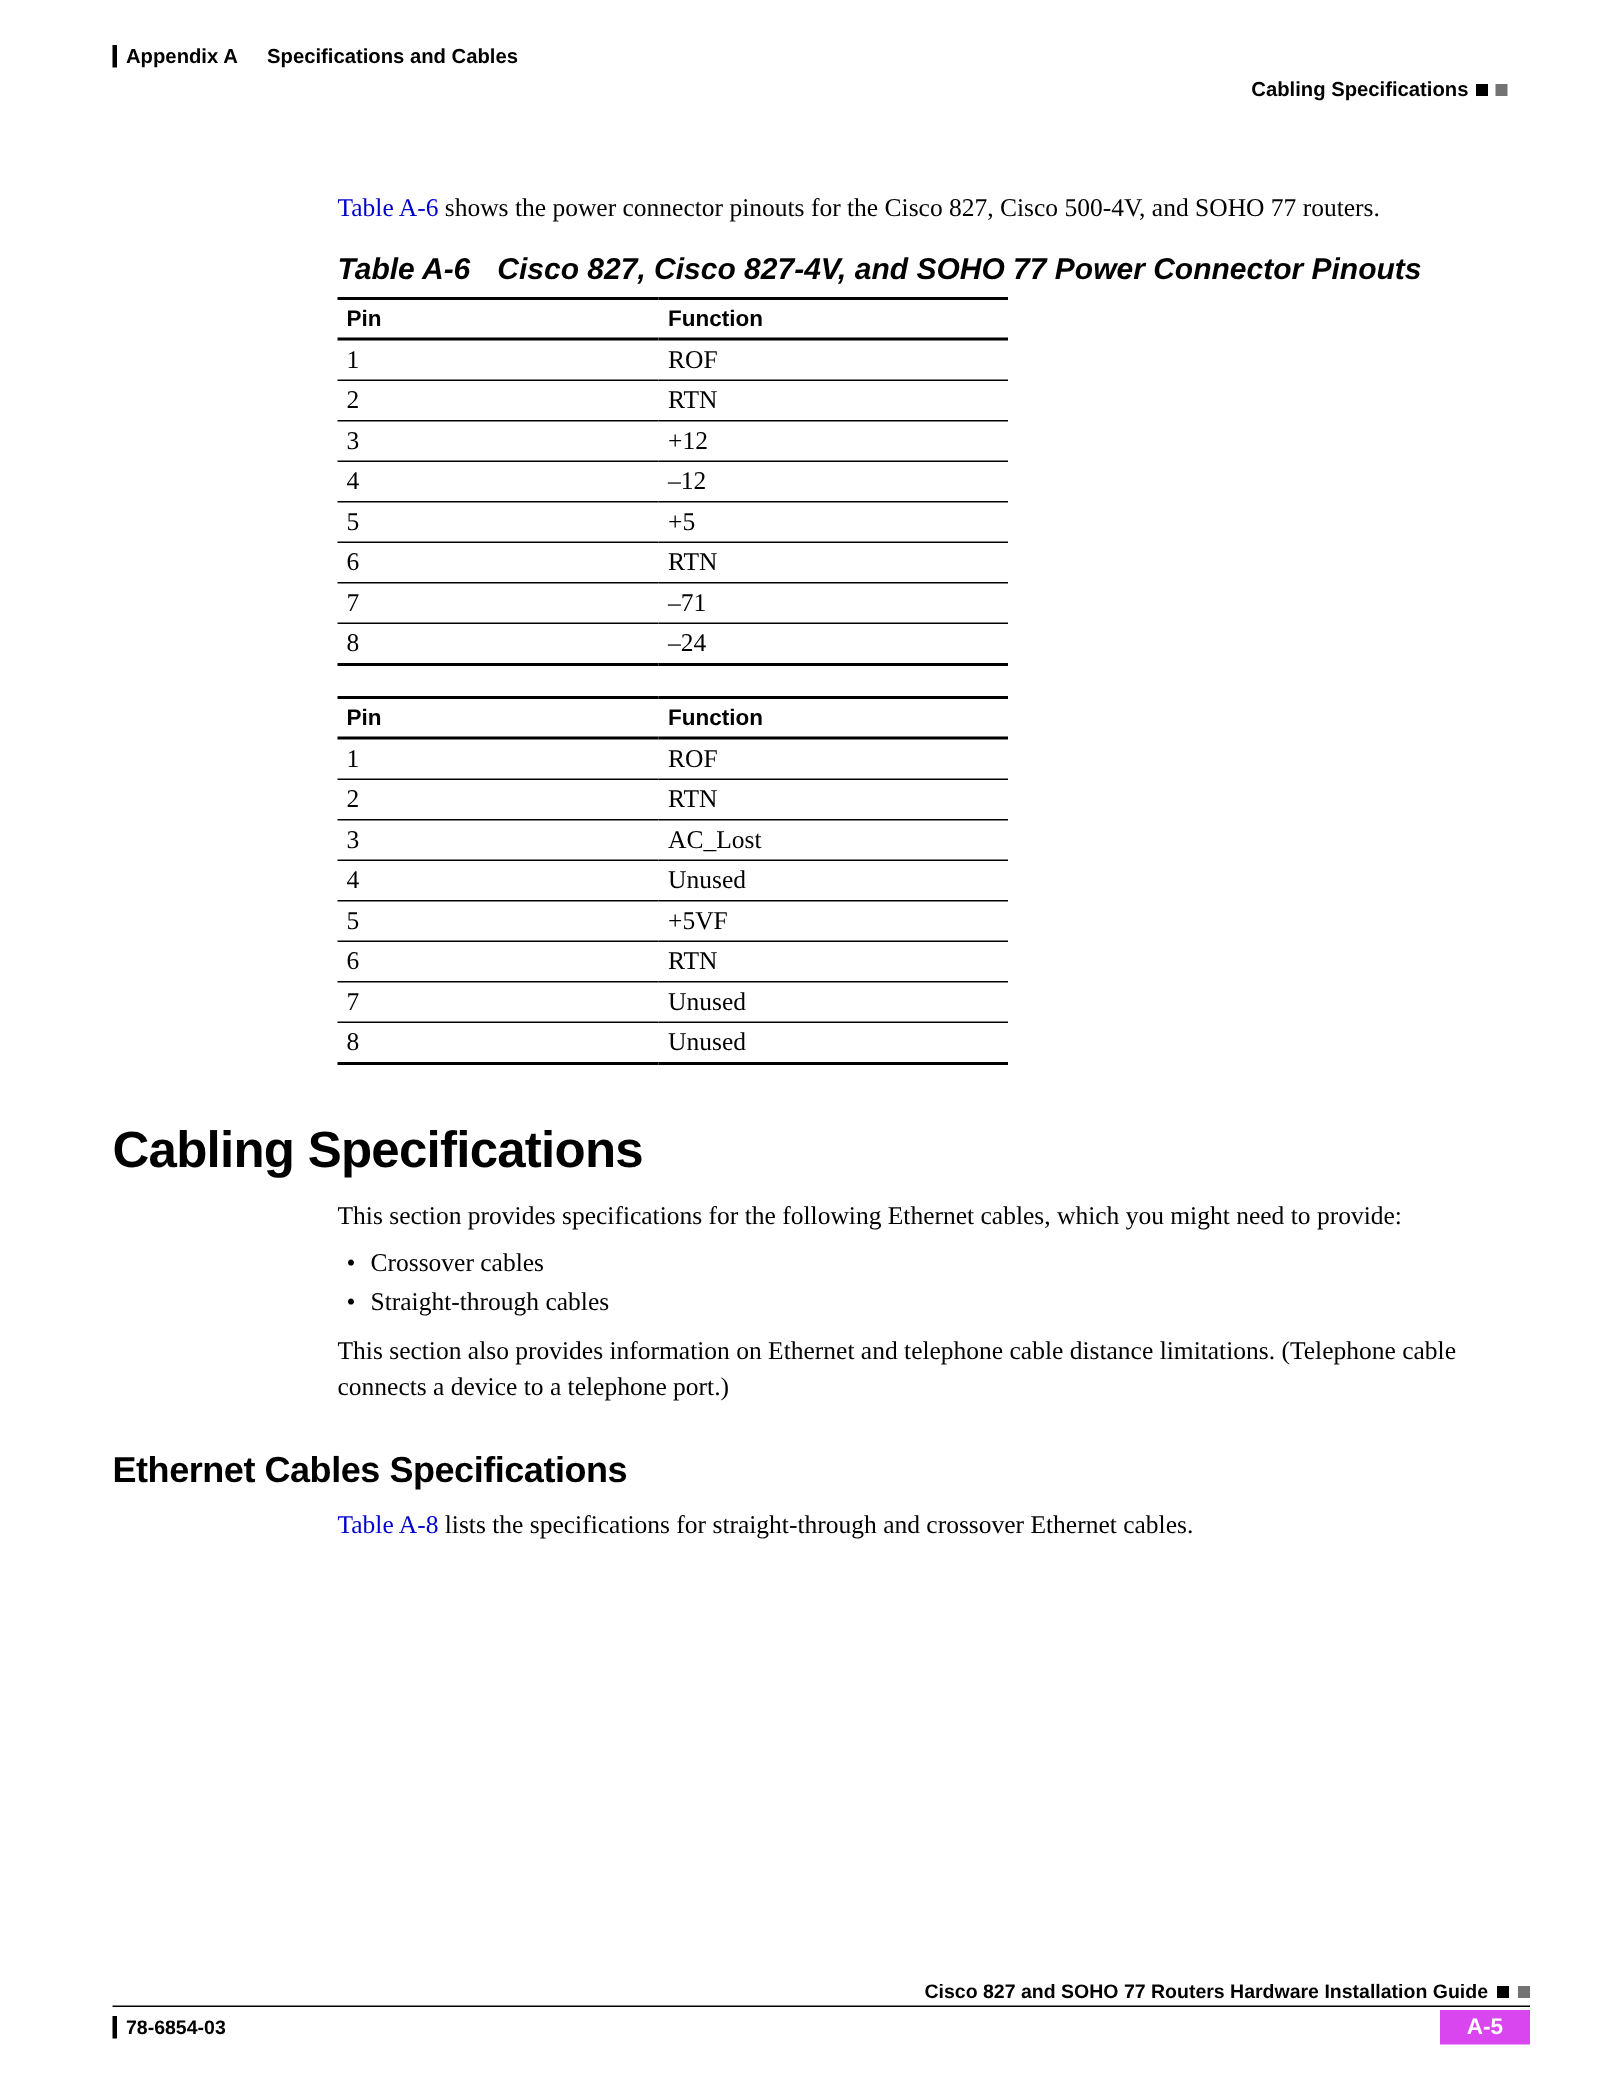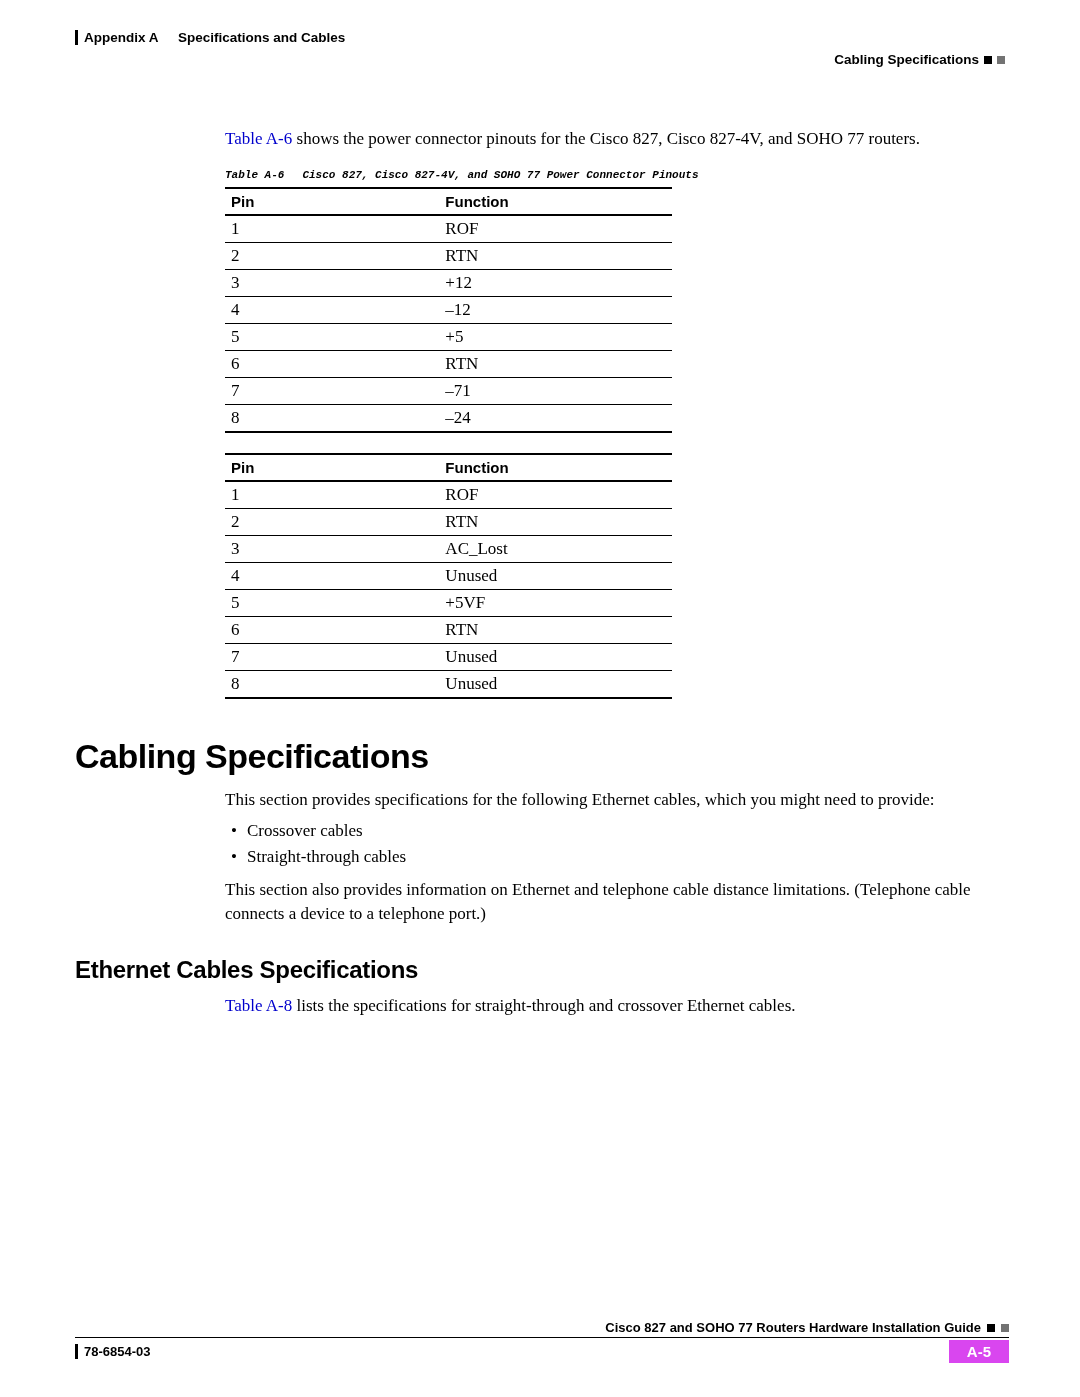--- a/index.html
+++ b/index.html
@@ -25,24 +25,24 @@
   .header-left { display: flex; align-items: center; gap: 6px; justify-content: flex-end; }
   .bar-v { width: 3px; height: 15px; background: #000; }
   .header-right { display: flex; align-items: center; gap: 5px; margin-top: 22px; }
   .sq { width: 8px; height: 8px; background: #000; }
   .sq.half { opacity: 0.55; }
 
   .content { padding-left: 150px; padding-right: 10px; }
   .link { color: #0000cc; }
   p { line-height: 1.4; margin-bottom: 4px; }
   .table-cap {
-    font-family: Liberation Mono, monospace;
+    font-family: Liberation Sans, sans-serif;
     font-style: italic;
     font-weight: bold;
-    font-size: 11px;
+    font-size: 20px;
     margin: 18px 0 6px 0;
   }
   .table-cap .gap { display:inline-block; width:18px; }
   table {
     border-collapse: collapse;
     width: 58%;
     margin-bottom: 20px;
   }
   th {
     text-align: left;
@@ -74,21 +74,21 @@
     font-size: 24px;
     letter-spacing: -0.3px;
     margin: 30px 0 10px 0;
   }
   ul.bul { list-style: none; padding-left: 0; margin: 6px 0 8px 0; }
   ul.bul li { padding-left: 22px; position: relative; line-height: 1.55; }
   ul.bul li::before { content: "•"; position: absolute; left: 6px; }
 
   .footer {
     position: absolute;
-    left: 75px; right: 71px; bottom: 34px;
+    left: 75px; right: 60px; bottom: 34px;
   }
   .footer-top {
     display: flex; justify-content: flex-end; align-items: center;
     gap: 6px;
     font-family: Arial, Helvetica, sans-serif;
     font-weight: bold; font-size: 13px;
     border-bottom: 1px solid #000;
     padding-bottom: 2px;
   }
   .footer-bottom {
@@ -118,21 +118,21 @@
   <div class="header-right">
     <span>Cabling Specifications</span>
     <span class="sq"></span>
     <span class="sq half"></span>
   </div>
 </div>
 
 <div class="content">
 
   <p>
-    <span class="link">Table A-6</span><span> shows the power connector pinouts for the Cisco 827, Cisco 827-4V, and SOHO 77 routers.</span>
+    <span class="link">Table A-6</span><span> shows the power connector pinouts for the Cisco 827, Cisco 500-4V, and SOHO 77 routers.</span>
   </p>
 
   <div class="table-cap">
     <span>Table A-6</span><span class="gap"></span><span>Cisco 827, Cisco 827-4V, and SOHO 77 Power Connector Pinouts</span>
   </div>
 
   <table>
     <thead>
       <tr>
         <th>Pin</th>

